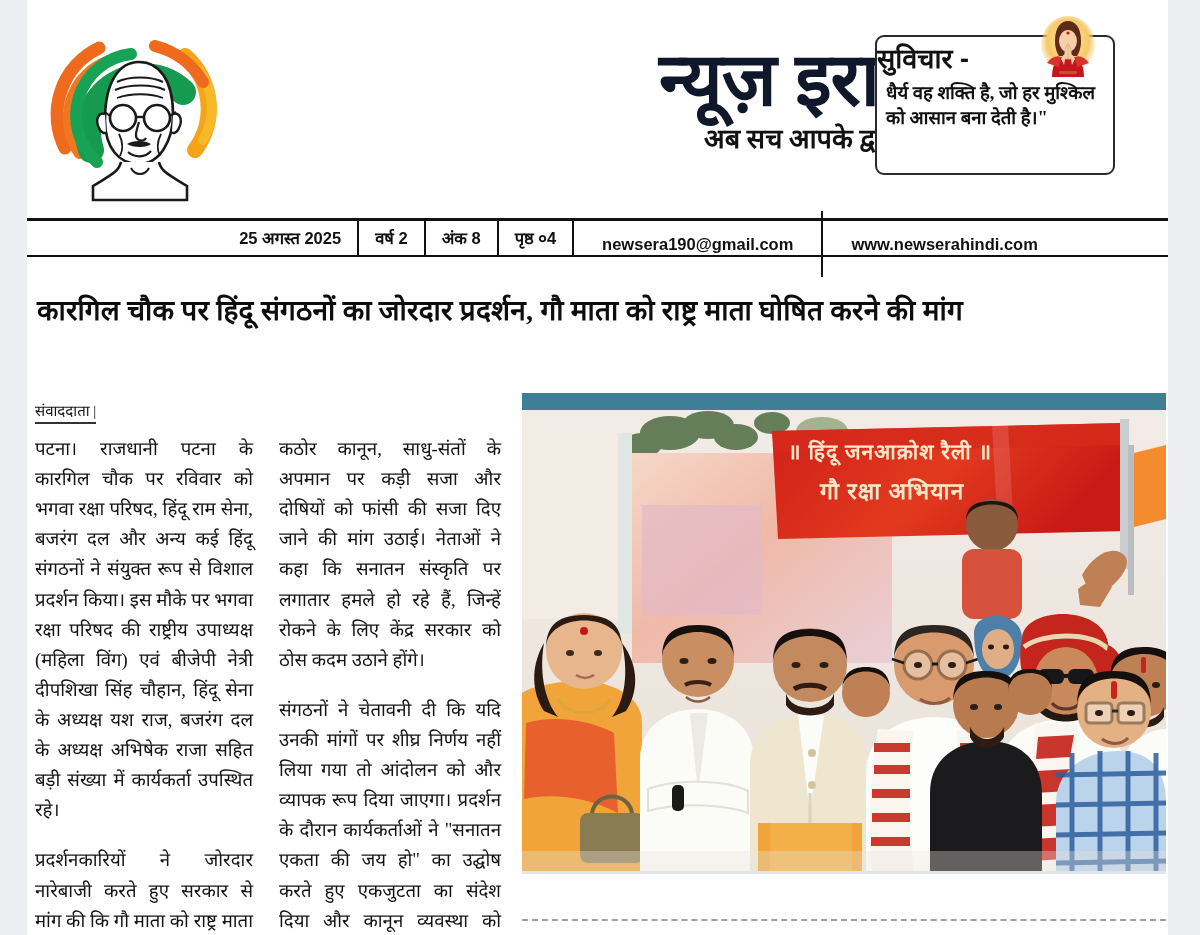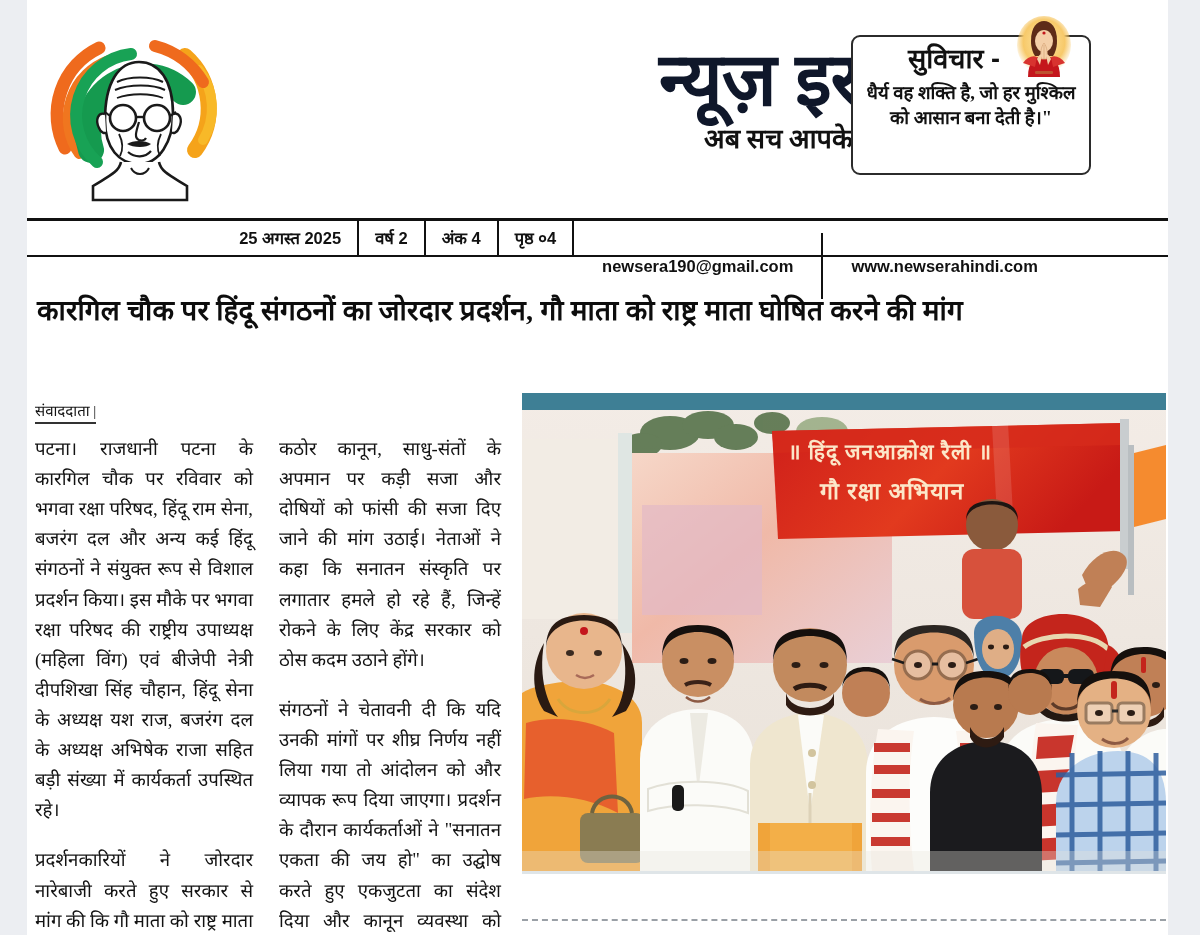--- a/index.html
+++ b/index.html
@@ -78,29 +78,29 @@
     font-weight: bold;
     font-size: 27px;
     color: #111111;
     margin: 4px 0 0 0;
     text-align: right;
     padding-right: 4px;
   }
 
   .quote-box {
     position: absolute;
-    left: 824px;
+    left: 848px;
     top: 35px;
     width: 240px;
     height: 140px;
     border: 2px solid #2b2b2b;
     border-radius: 9px;
     background: #ffffff;
     box-sizing: border-box;
-    text-align: center;
+    text-align: left;
     padding-top: 8px;
   }
   .quote-label {
     font-family: "Liberation Sans", "DejaVu Sans", sans-serif;
     font-weight: bold;
     font-size: 27px;
     color: #111111;
     line-height: 1.1;
     margin: 0;
     padding-right: 34px;
@@ -138,21 +138,21 @@
     height: 2px;
     background: #111111;
   }
   .infobar {
     position: absolute;
     left: 0;
     top: 221px;
     width: 1141px;
     height: 34px;
     display: flex;
-    align-items: flex-start;
+    align-items: center;
     justify-content: center;
     box-sizing: border-box;
   }
   .infobar-cell {
     font-family: "Liberation Sans", "DejaVu Sans", sans-serif;
     font-weight: bold;
     font-size: 16.5px;
     color: #111111;
     padding: 0 16px;
     white-space: nowrap;
@@ -322,21 +322,21 @@
         </div>
         <div class="quote-label">सुविचार -</div>
         <div class="quote-text">धैर्य वह शक्ति है, जो हर मुश्किल को आसान बना देती है।"</div>
       </div>
     </div>
 
     <div class="rule-thick"></div>
     <div class="infobar">
       <span class="infobar-cell first">25 अगस्त 2025</span>
       <span class="infobar-cell">वर्ष 2</span>
-      <span class="infobar-cell">अंक 4</span>
+      <span class="infobar-cell">अंक 8</span>
       <span class="infobar-cell">पृष्ठ ०4</span>
       <span class="infobar-cell wide">newsera190@gmail.com</span>
       <span class="infobar-cell last wide">www.newserahindi.com</span>
     </div>
     <div class="rule-thin"></div>
 
     <h1 class="headline">कारगिल चौक पर हिंदू संगठनों का जोरदार प्रदर्शन, गौ माता को राष्ट्र माता घोषित करने की मांग</h1>
 
     <div class="byline">संवाददाता |</div>
 

